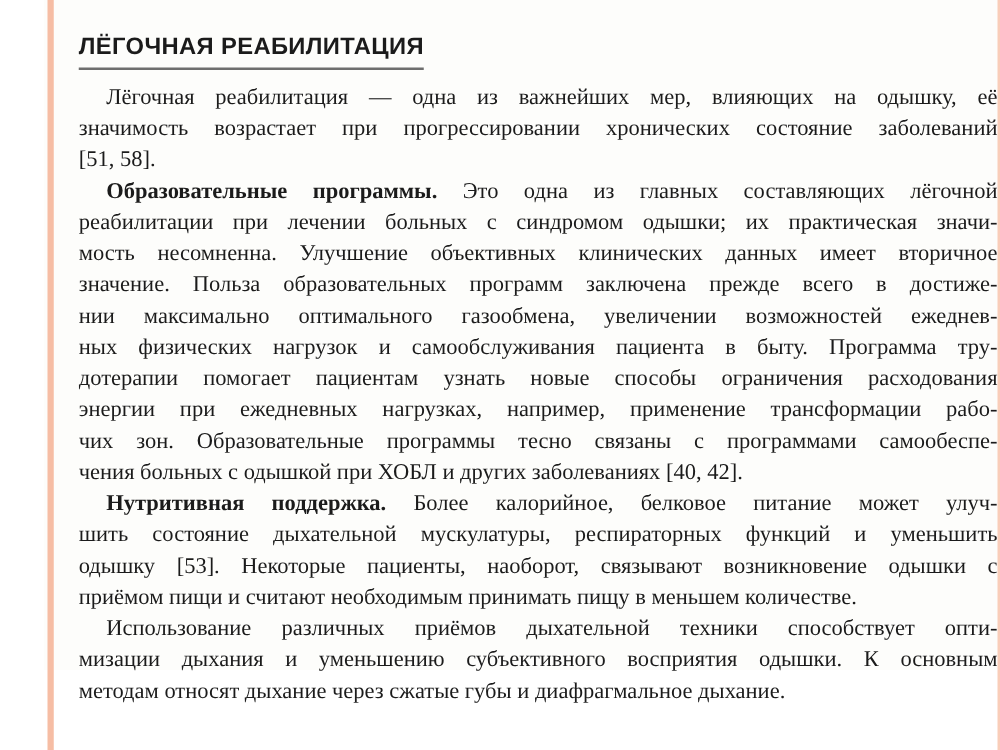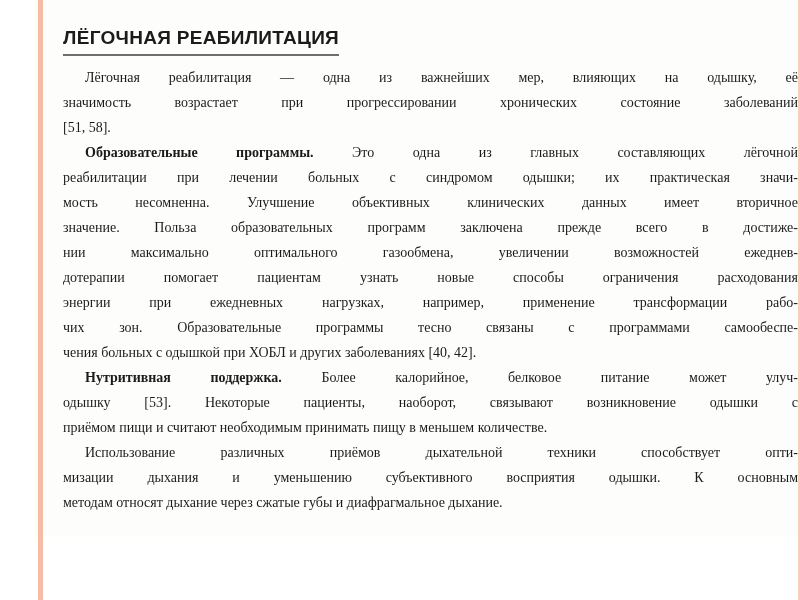--- a/index.html
+++ b/index.html
@@ -46,21 +46,21 @@
     display: inline-block;
     font-family: "Liberation Sans", "DejaVu Sans", sans-serif;
     font-weight: bold;
     font-size: 19px;
     letter-spacing: 0.3px;
     padding-bottom: 5px;
     border-bottom: 2px solid var(--underline, #6e6e6e);
     margin-bottom: 9px;
   }
   .text-block {
-    font-size: 14px;
+    font-size: 18px;
     line-height: 25px;
   }
   .line {
     text-align: justify;
     text-align-last: justify;
     text-justify: inter-word;
     height: 25px;
     overflow: hidden;
     white-space: nowrap;
   }
@@ -85,27 +85,29 @@
           <div class="line first">Лёгочная реабилитация — одна из важнейших мер, влияющих на одышку, её</div>
           <div class="line">значимость возрастает при прогрессировании хронических состояние заболеваний</div>
           <div class="line last">[51, 58].</div>
         </div>
         <div>
           <div class="line first"><b>Образовательные программы.</b> Это одна из главных составляющих лёгочной</div>
           <div class="line">реабилитации при лечении больных с синдромом одышки; их практическая значи-</div>
           <div class="line">мость несомненна. Улучшение объективных клинических данных имеет вторичное</div>
           <div class="line">значение. Польза образовательных программ заключена прежде всего в достиже-</div>
           <div class="line">нии максимально оптимального газообмена, увеличении возможностей ежеднев-</div>
+          <div class="line">ных физических нагрузок и самообслуживания пациента в быту. Программа тру-</div>
           <div class="line">дотерапии помогает пациентам узнать новые способы ограничения расходования</div>
           <div class="line">энергии при ежедневных нагрузках, например, применение трансформации рабо-</div>
           <div class="line">чих зон. Образовательные программы тесно связаны с программами самообеспе-</div>
           <div class="line last">чения больных с одышкой при ХОБЛ и других заболеваниях [40, 42].</div>
         </div>
         <div>
           <div class="line first"><b>Нутритивная поддержка.</b> Более калорийное, белковое питание может улуч-</div>
+          <div class="line">шить состояние дыхательной мускулатуры, респираторных функций и уменьшить</div>
           <div class="line">одышку [53]. Некоторые пациенты, наоборот, связывают возникновение одышки с</div>
           <div class="line last">приёмом пищи и считают необходимым принимать пищу в меньшем количестве.</div>
         </div>
         <div>
           <div class="line first">Использование различных приёмов дыхательной техники способствует опти-</div>
           <div class="line">мизации дыхания и уменьшению субъективного восприятия одышки. К основным</div>
           <div class="line last">методам относят дыхание через сжатые губы и диафрагмальное дыхание.</div>
         </div>
       </div>
   </div>

